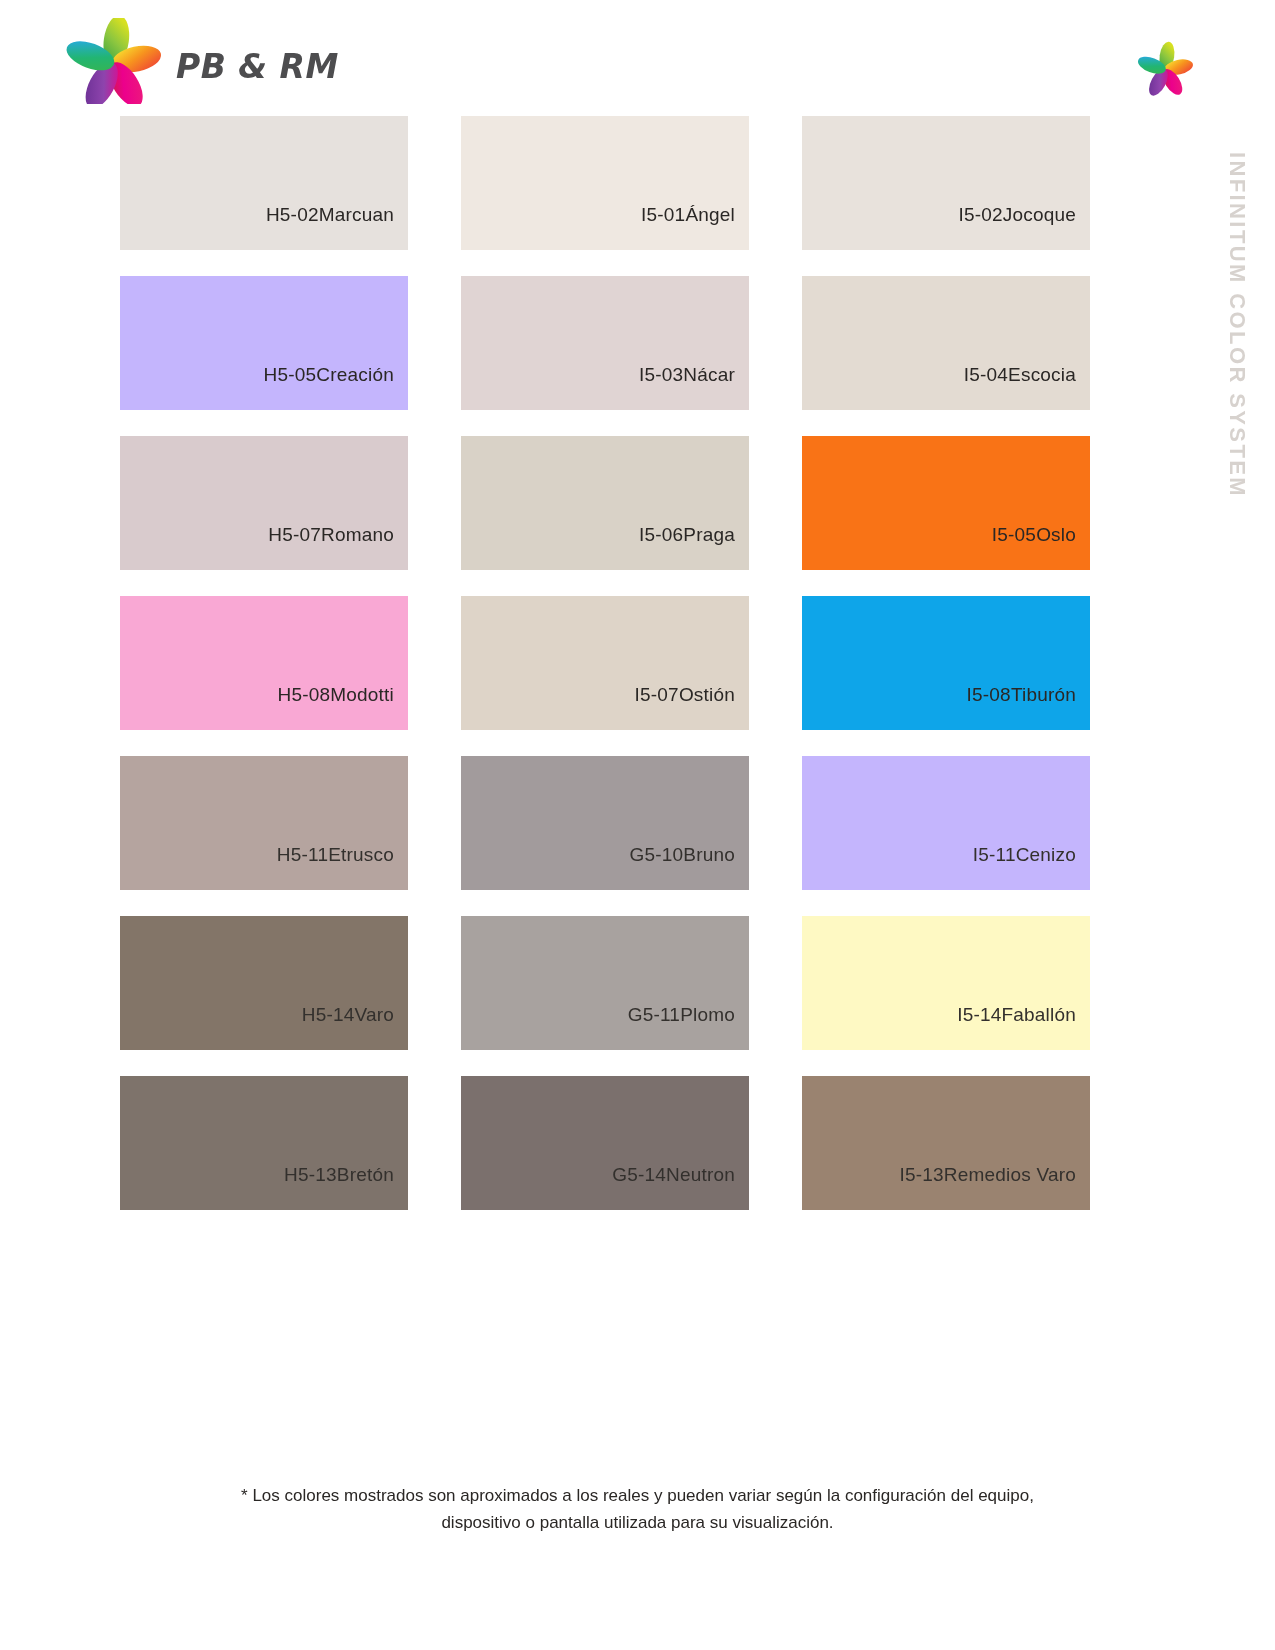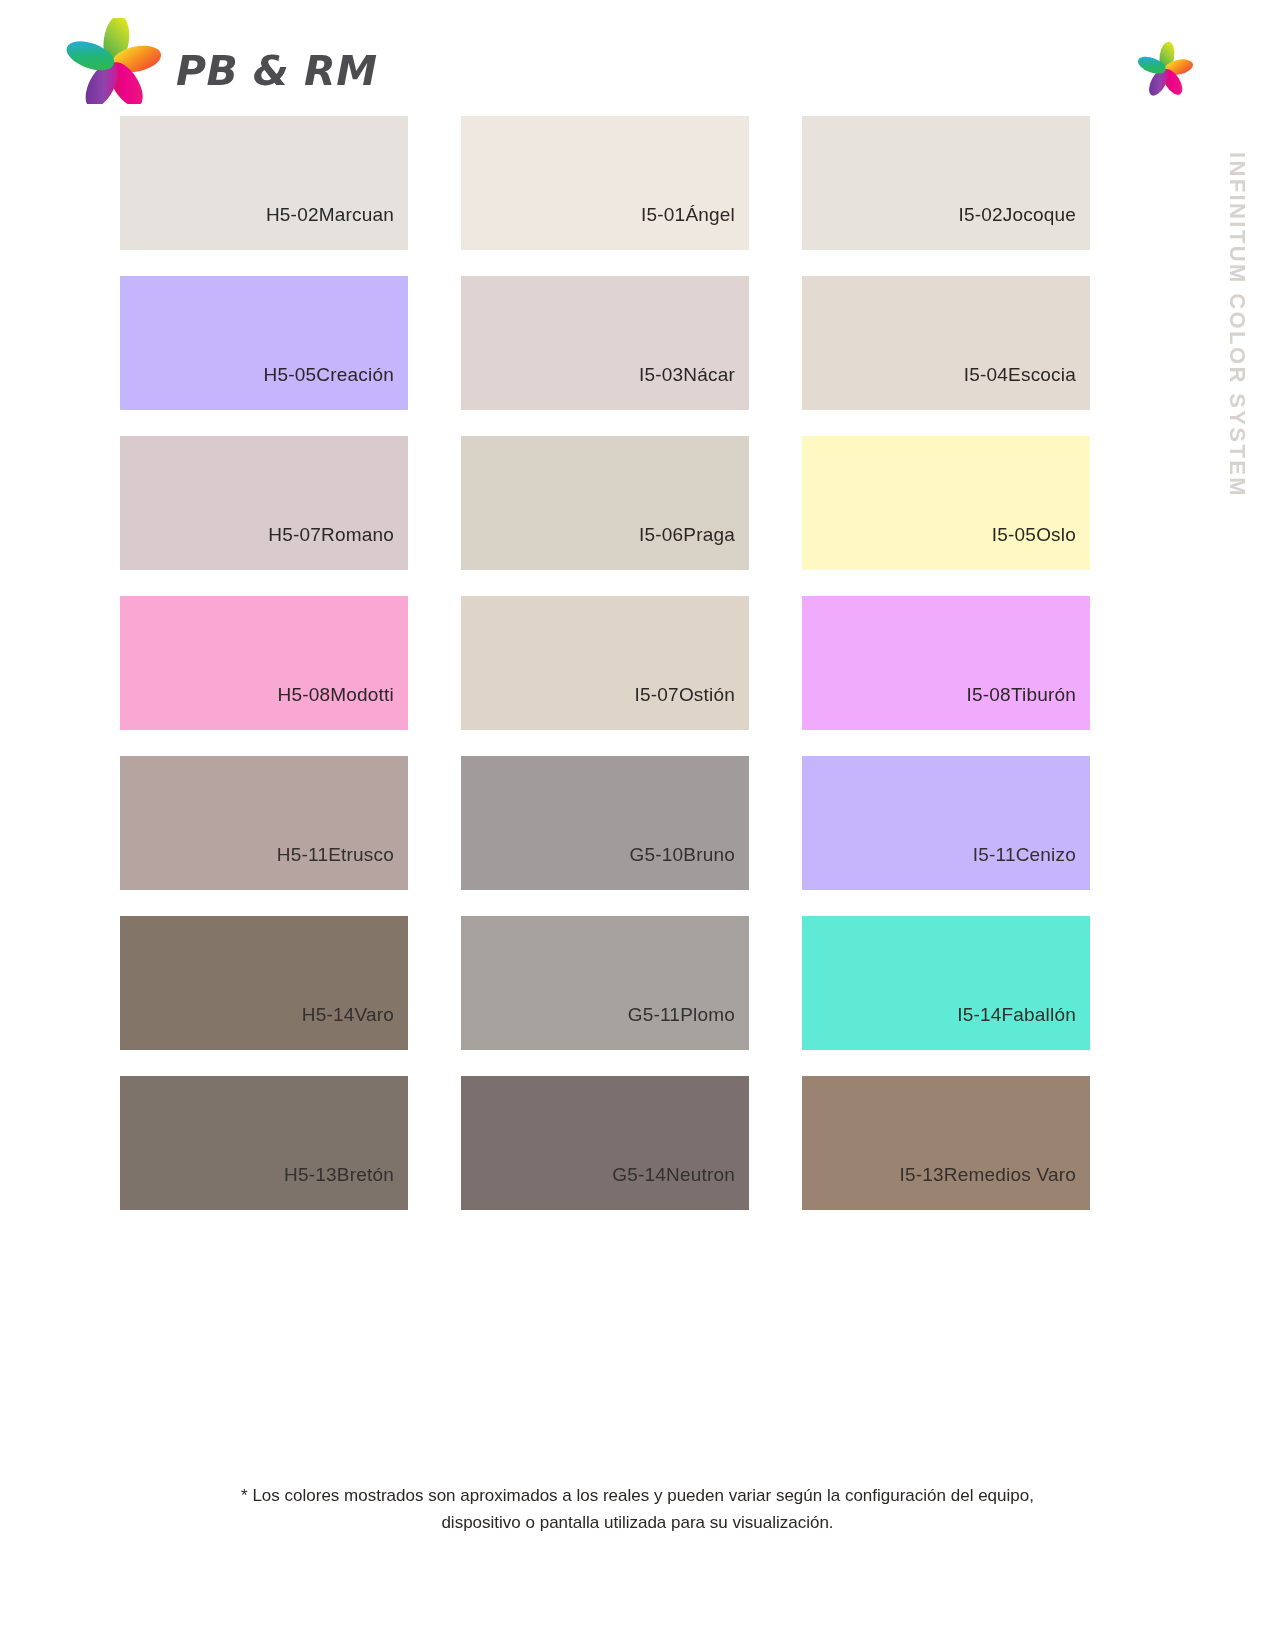--- a/index.html
+++ b/index.html
@@ -33,21 +33,21 @@
   .pinwheel {
     position: absolute;
     left: 0;
     top: 0;
   }
   .brand-wordmark {
     position: absolute;
     left: 118px;
     top: 29px;
     font-family: "DejaVu Sans", sans-serif;
-    font-size: 41px;
+    font-size: 33px;
     font-weight: bold;
     font-style: italic;
     letter-spacing: 0.5px;
     color: #4d4d4f;
     white-space: nowrap;
   }
 
   .corner-logo {
     position: absolute;
     right: 78px;
@@ -221,33 +221,33 @@
       <div class="name">Escocia</div>
     </div>
     <div class="swatch" style="background: rgb(217, 203, 205); padding-left: 18px;">
       <div class="code">H5-07</div>
       <div class="name">Romano</div>
     </div>
     <div class="swatch" style="background: rgb(217, 210, 199);">
       <div class="code">I5-06</div>
       <div class="name">Praga</div>
     </div>
-    <div class="swatch" style="background: #fef9c3;">
+    <div class="swatch" style="background: #f97316;">
       <div class="code">I5-05</div>
       <div class="name">Oslo</div>
     </div>
     <div class="swatch" style="background: #f9a8d4;">
       <div class="code">H5-08</div>
       <div class="name">Modotti</div>
     </div>
     <div class="swatch" style="background: rgb(222, 212, 200);">
       <div class="code">I5-07</div>
       <div class="name">Ostión</div>
     </div>
-    <div class="swatch" style="background: #f0abfc;">
+    <div class="swatch" style="background: #0ea5e9;">
       <div class="code">I5-08</div>
       <div class="name">Tiburón</div>
     </div>
     <div class="swatch dark" style="background: rgb(181, 164, 159);">
       <div class="code">H5-11</div>
       <div class="name">Etrusco</div>
     </div>
     <div class="swatch dark" style="background: rgb(162, 155, 156);">
       <div class="code">G5-10</div>
       <div class="name">Bruno</div>
@@ -257,21 +257,21 @@
       <div class="name">Cenizo</div>
     </div>
     <div class="swatch dark" style="background: rgb(131, 117, 104);">
       <div class="code">H5-14</div>
       <div class="name">Varo</div>
     </div>
     <div class="swatch dark" style="background: rgb(168, 162, 159);">
       <div class="code">G5-11</div>
       <div class="name">Plomo</div>
     </div>
-    <div class="swatch dark" style="background: #5eead4;">
+    <div class="swatch dark" style="background: #fef9c3;">
       <div class="code">I5-14</div>
       <div class="name">Faballón</div>
     </div>
     <div class="swatch dark" style="background: rgb(126, 115, 107);">
       <div class="code">H5-13</div>
       <div class="name">Bretón</div>
     </div>
     <div class="swatch dark" style="background: rgb(123, 112, 109);">
       <div class="code">G5-14</div>
       <div class="name">Neutron</div>

